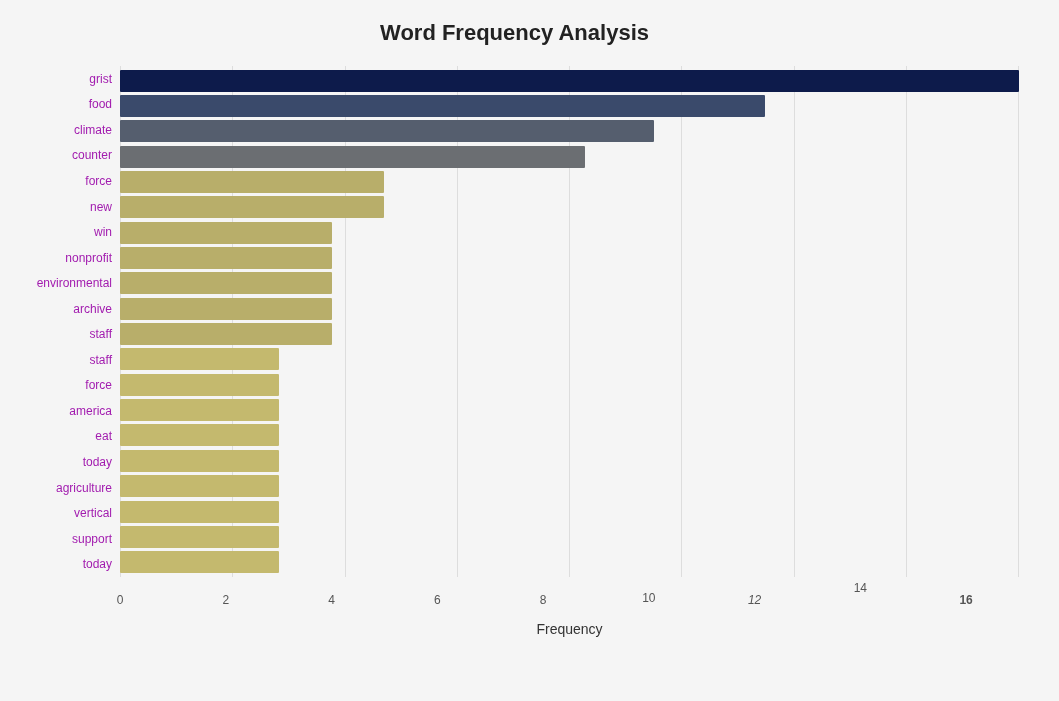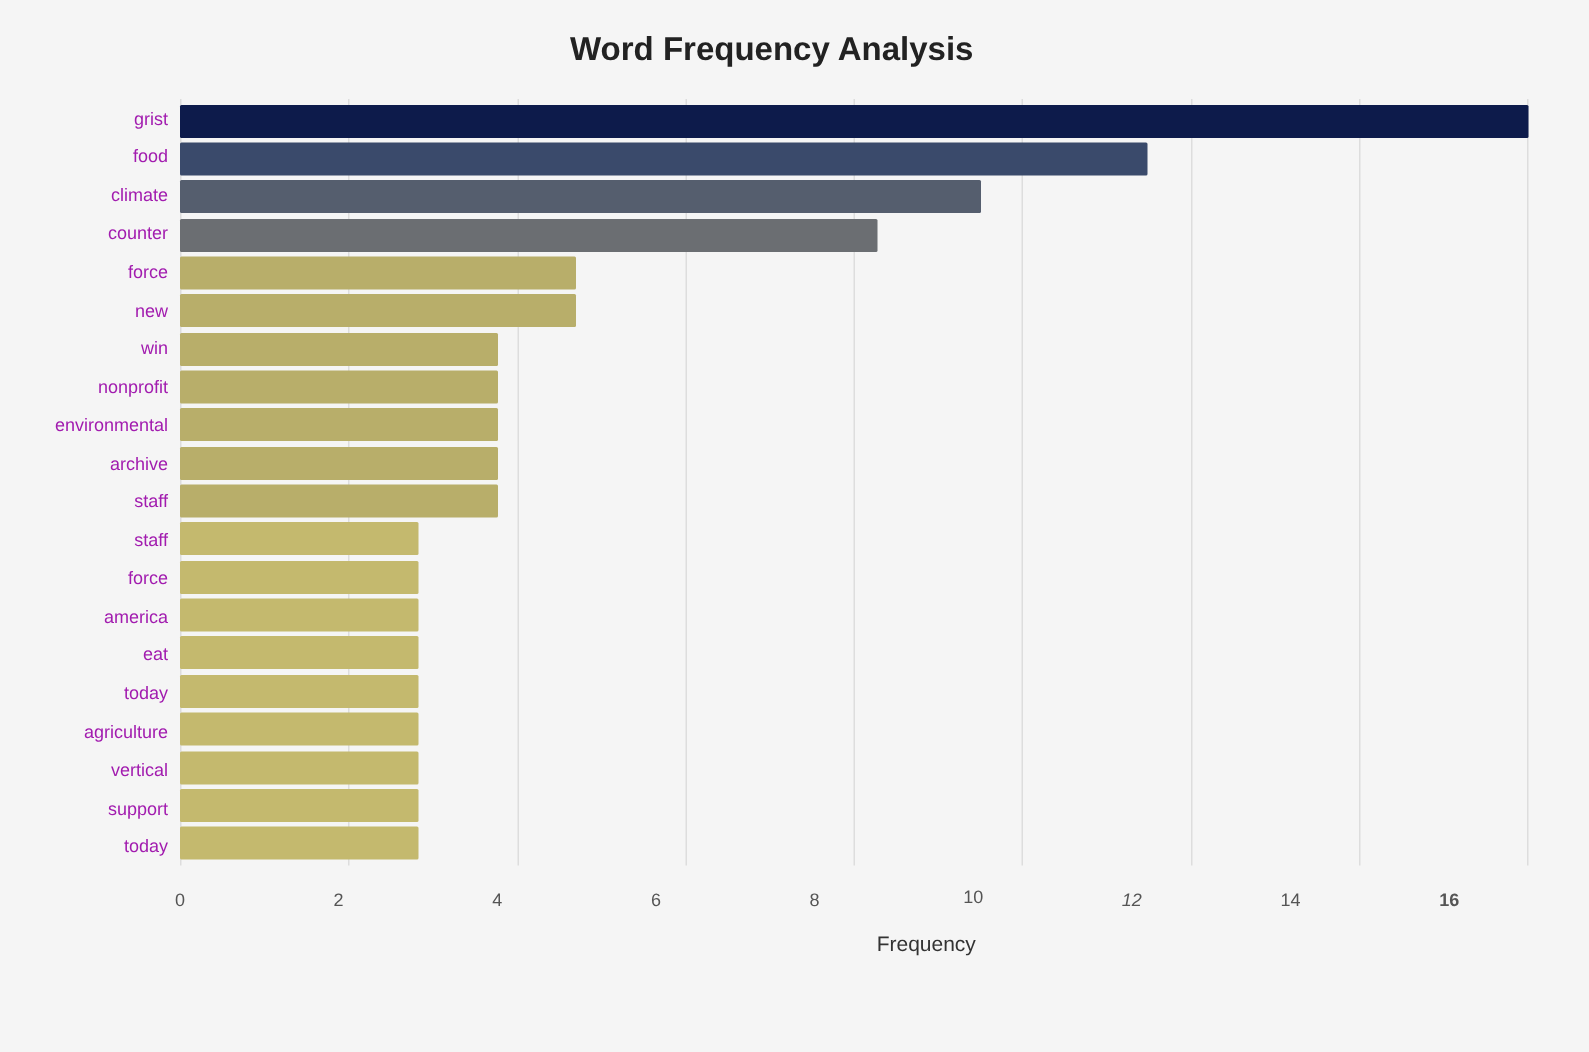--- a/index.html
+++ b/index.html
@@ -112,21 +112,20 @@
       text-align: center;
       transform: translateX(-50%);
     }
     .x-axis-label {
       position: absolute;
       bottom: -30px;
       left: 50%;
       transform: translateX(-50%);
       font-size: 14px;
       color: #333;
-      margin-left: 48px;
     }
   </style>
 </head>
 <body>
 
 <div class="chart-container">
   <div class="chart-title">Word Frequency Analysis</div>
 
   <div class="chart-area">
 
@@ -233,19 +232,19 @@
 
         <div class="x-axis" id="x-axis">
           <span class="x-axis-label">Frequency</span>
         <span class="x-tick" style="position: absolute; left: 0%; bottom: 0px;">0</span>
             <span class="x-tick" style="position: absolute; left: 11.7647%; bottom: 0px;">2</span>
             <span class="x-tick" style="position: absolute; left: 23.5294%; bottom: 0px;">4</span>
             <span class="x-tick" style="position: absolute; left: 35.2941%; bottom: 0px;">6</span>
             <span class="x-tick" style="position: absolute; left: 47.0588%; bottom: 0px;">8</span>
             <span class="x-tick" style="position: absolute; left: 58.8235%; bottom: 2px;">10</span>
             <span class="x-tick" style="position: absolute; left: 70.5882%; bottom: 0px; font-style: italic;">12</span>
-            <span class="x-tick" style="position: absolute; left: 82.3529%; bottom: 0px;">14</span>
+            <span class="x-tick" style="position: absolute; left: 82.3529%; bottom: 12px;">14</span>
             <span class="x-tick" style="position: absolute; left: 94.1176%; bottom: 0px; font-weight: bold;">16</span>
           </div>
       </div>
     </div>
   </div>
 </div>
 
 </body></html>

